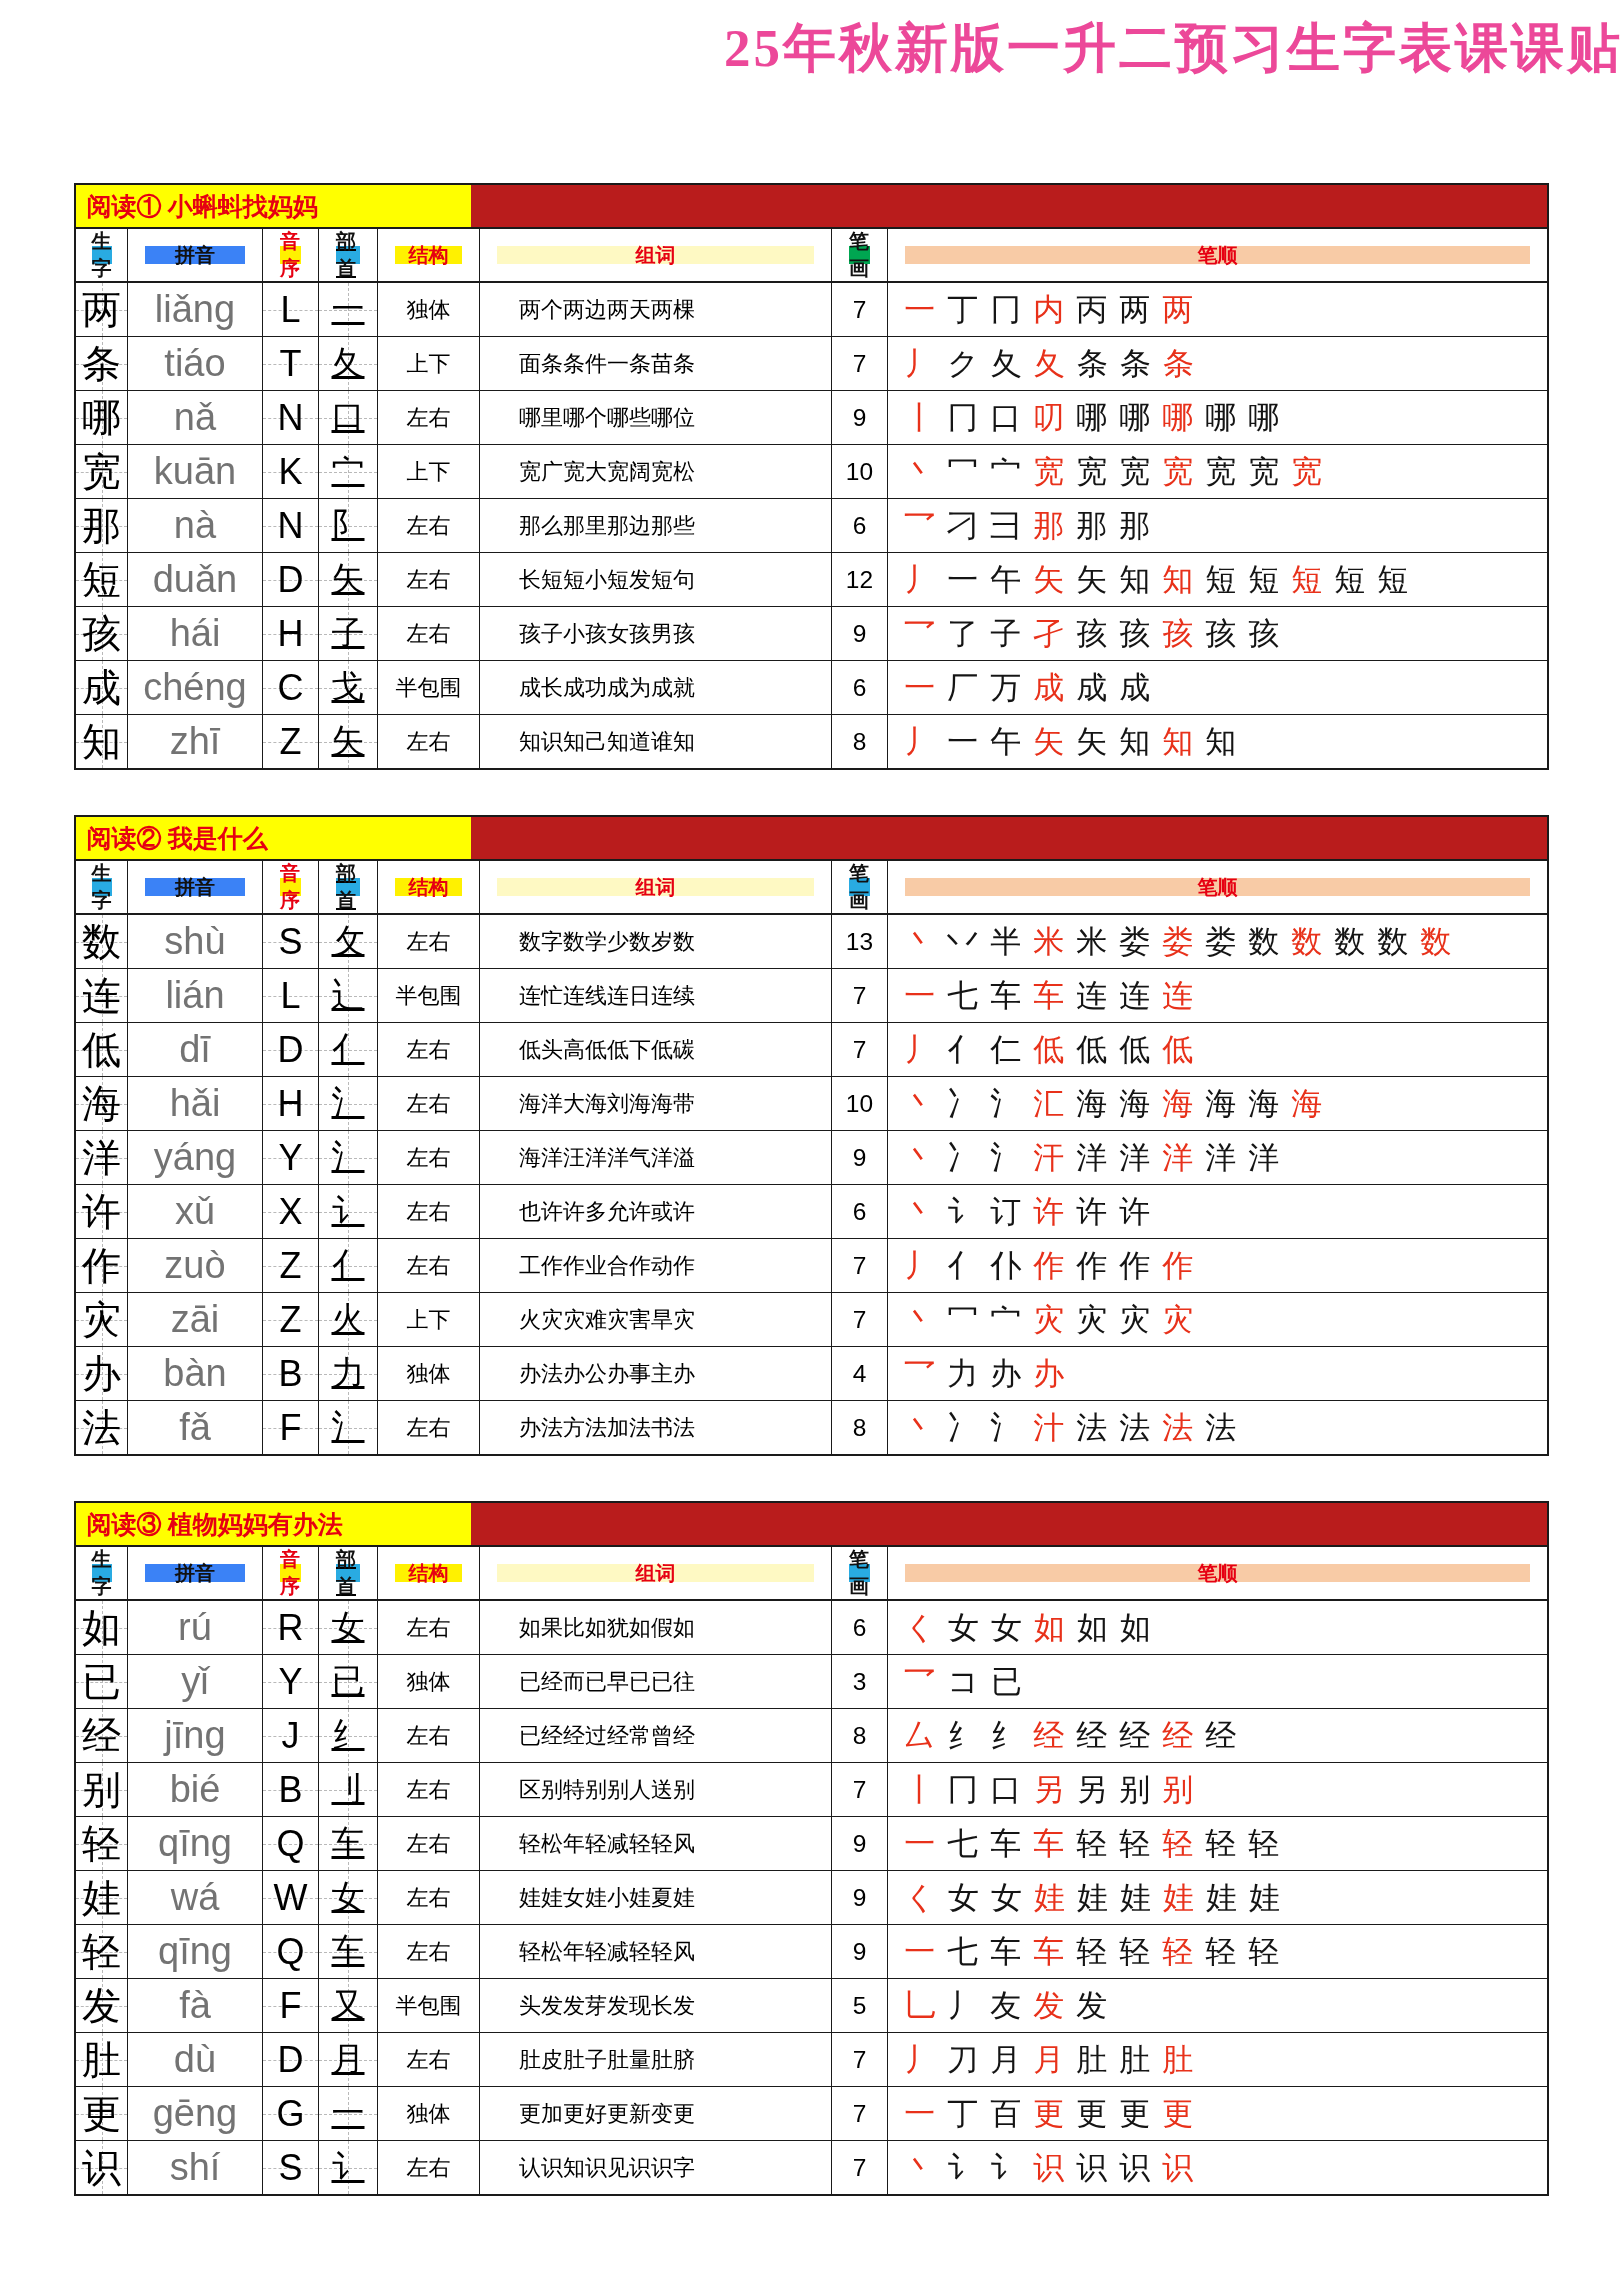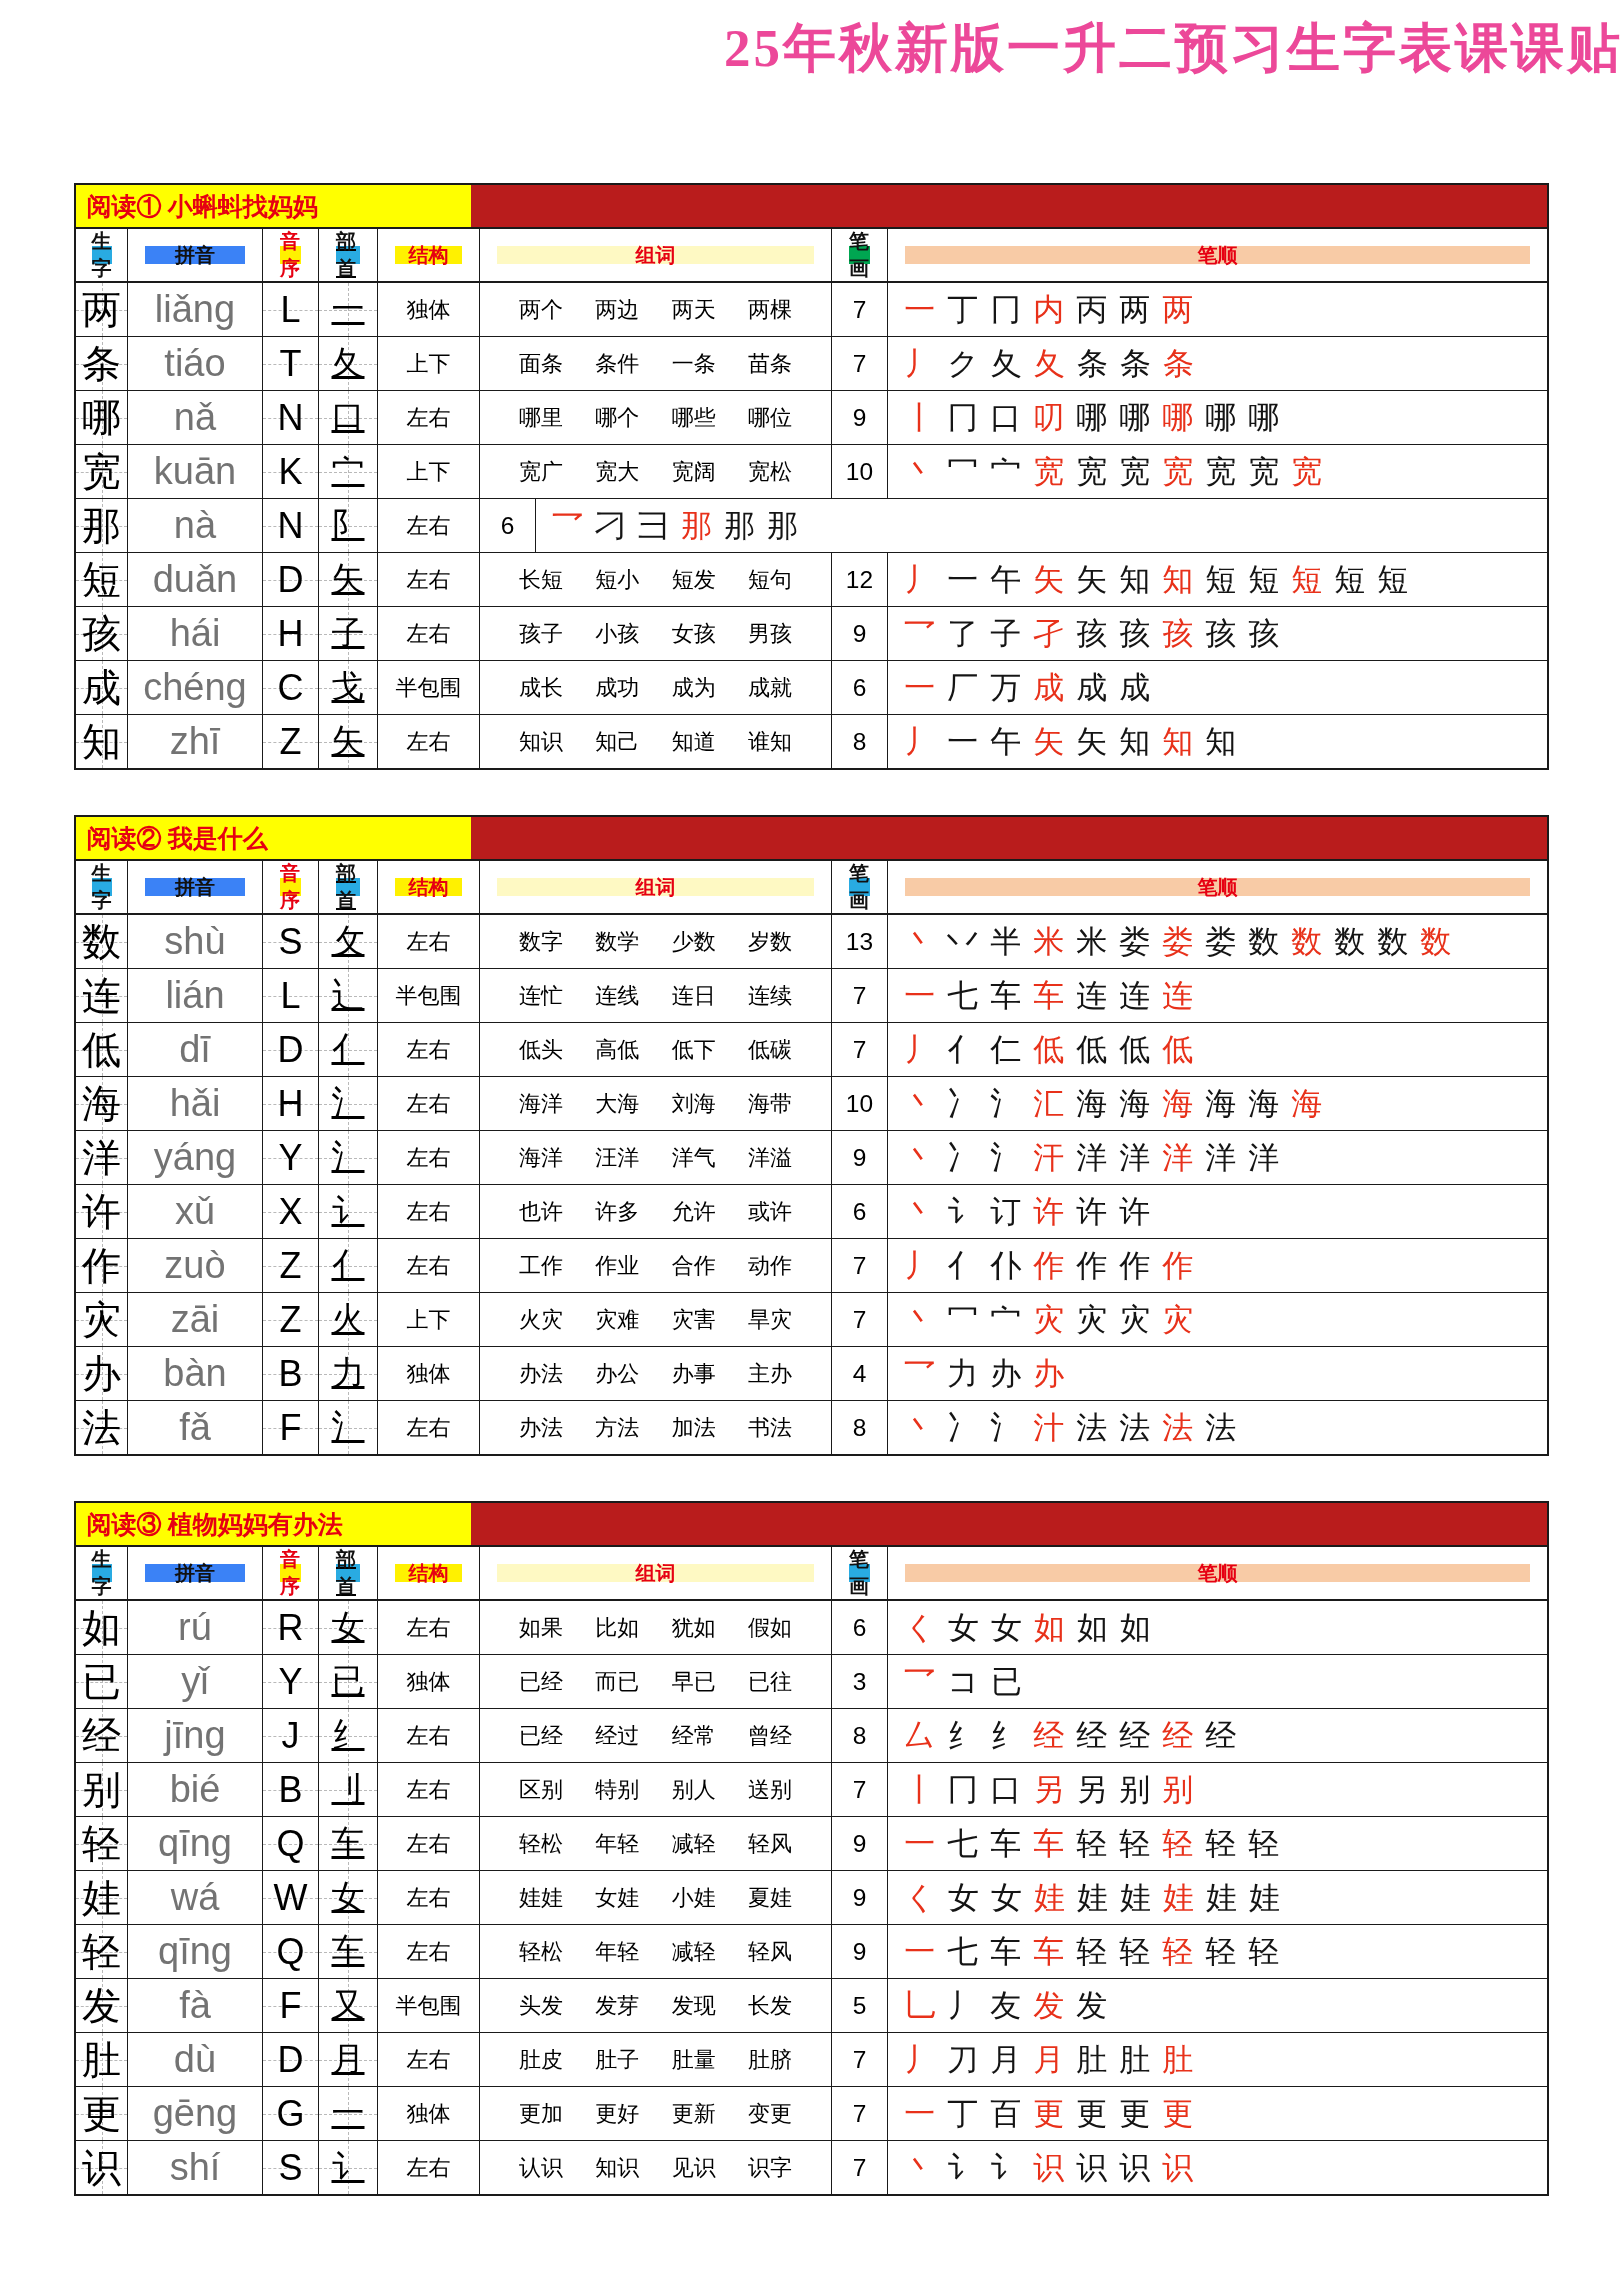--- a/index.html
+++ b/index.html
@@ -28,21 +28,21 @@
   .chip.orange{background:#fef9c3;color:#e60012;}
   .chip.peach{background:#f8cba6;color:#d62b1f;}
   .vdash{position:absolute;left:50%;top:0;bottom:0;border-left:1.5px dashed #b9b9b9;}
   .hdash{position:absolute;top:50%;left:0;right:0;border-top:1.5px dashed #b9b9b9;}
   .glyph{position:relative;z-index:2;}
   .char-cell .glyph{font-size:39px;color:#000;font-family:"DejaVu Serif",serif;}
   .pinyin-cell{color:#737373;font-size:38px;font-weight:500;justify-content:center;}
   .initial-cell{font-size:36px;color:#000;}
   .radical-cell .glyph{font-size:33px;color:#000;font-family:"DejaVu Serif",serif;}
   .structure-cell{font-size:22px;color:#000;font-family:"DejaVu Serif",serif;}
-  .words-cell{justify-content:space-between;padding:0 39px;font-family:"DejaVu Serif",serif;}
+  .words-cell{justify-content:flex-start;padding:0 39px;font-family:"DejaVu Serif",serif;}
   .words-cell span{font-size:22px;color:#000;white-space:nowrap;}
   .strokes-cell{font-size:24.5px;color:#000;}
   .stages-cell{padding-left:16.3px;font-family:"DejaVu Serif",serif;}
   .stages-cell span{font-size:31px;color:#141414;margin-right:12px;}
   .stages-cell span:nth-child(3n+1){color:#e8311a;}
 </style>
 </head>
 <body>
 
 <div class="page">
@@ -257,20 +257,26 @@
             <span class="glyph">N</span>
           </div>
           <div class="cell c3 radical-cell">
             <i class="vdash"></i>
             <i class="hdash"></i>
             <span class="glyph">阝</span>
           </div>
           <div class="cell c4 structure-cell">
             <span class="glyph">左右</span>
           </div>
+          <div class="cell c5 words-cell">
+            <span>那么</span>
+            <span>那里</span>
+            <span>那边</span>
+            <span>那些</span>
+          </div>
           <div class="cell c6 strokes-cell">
             <span class="glyph">6</span>
           </div>
           <div class="cell c7 stages-cell">
             <span>乛</span>
             <span>刁</span>
             <span>彐</span>
             <span>那</span>
             <span>那</span>
             <span>那</span>

